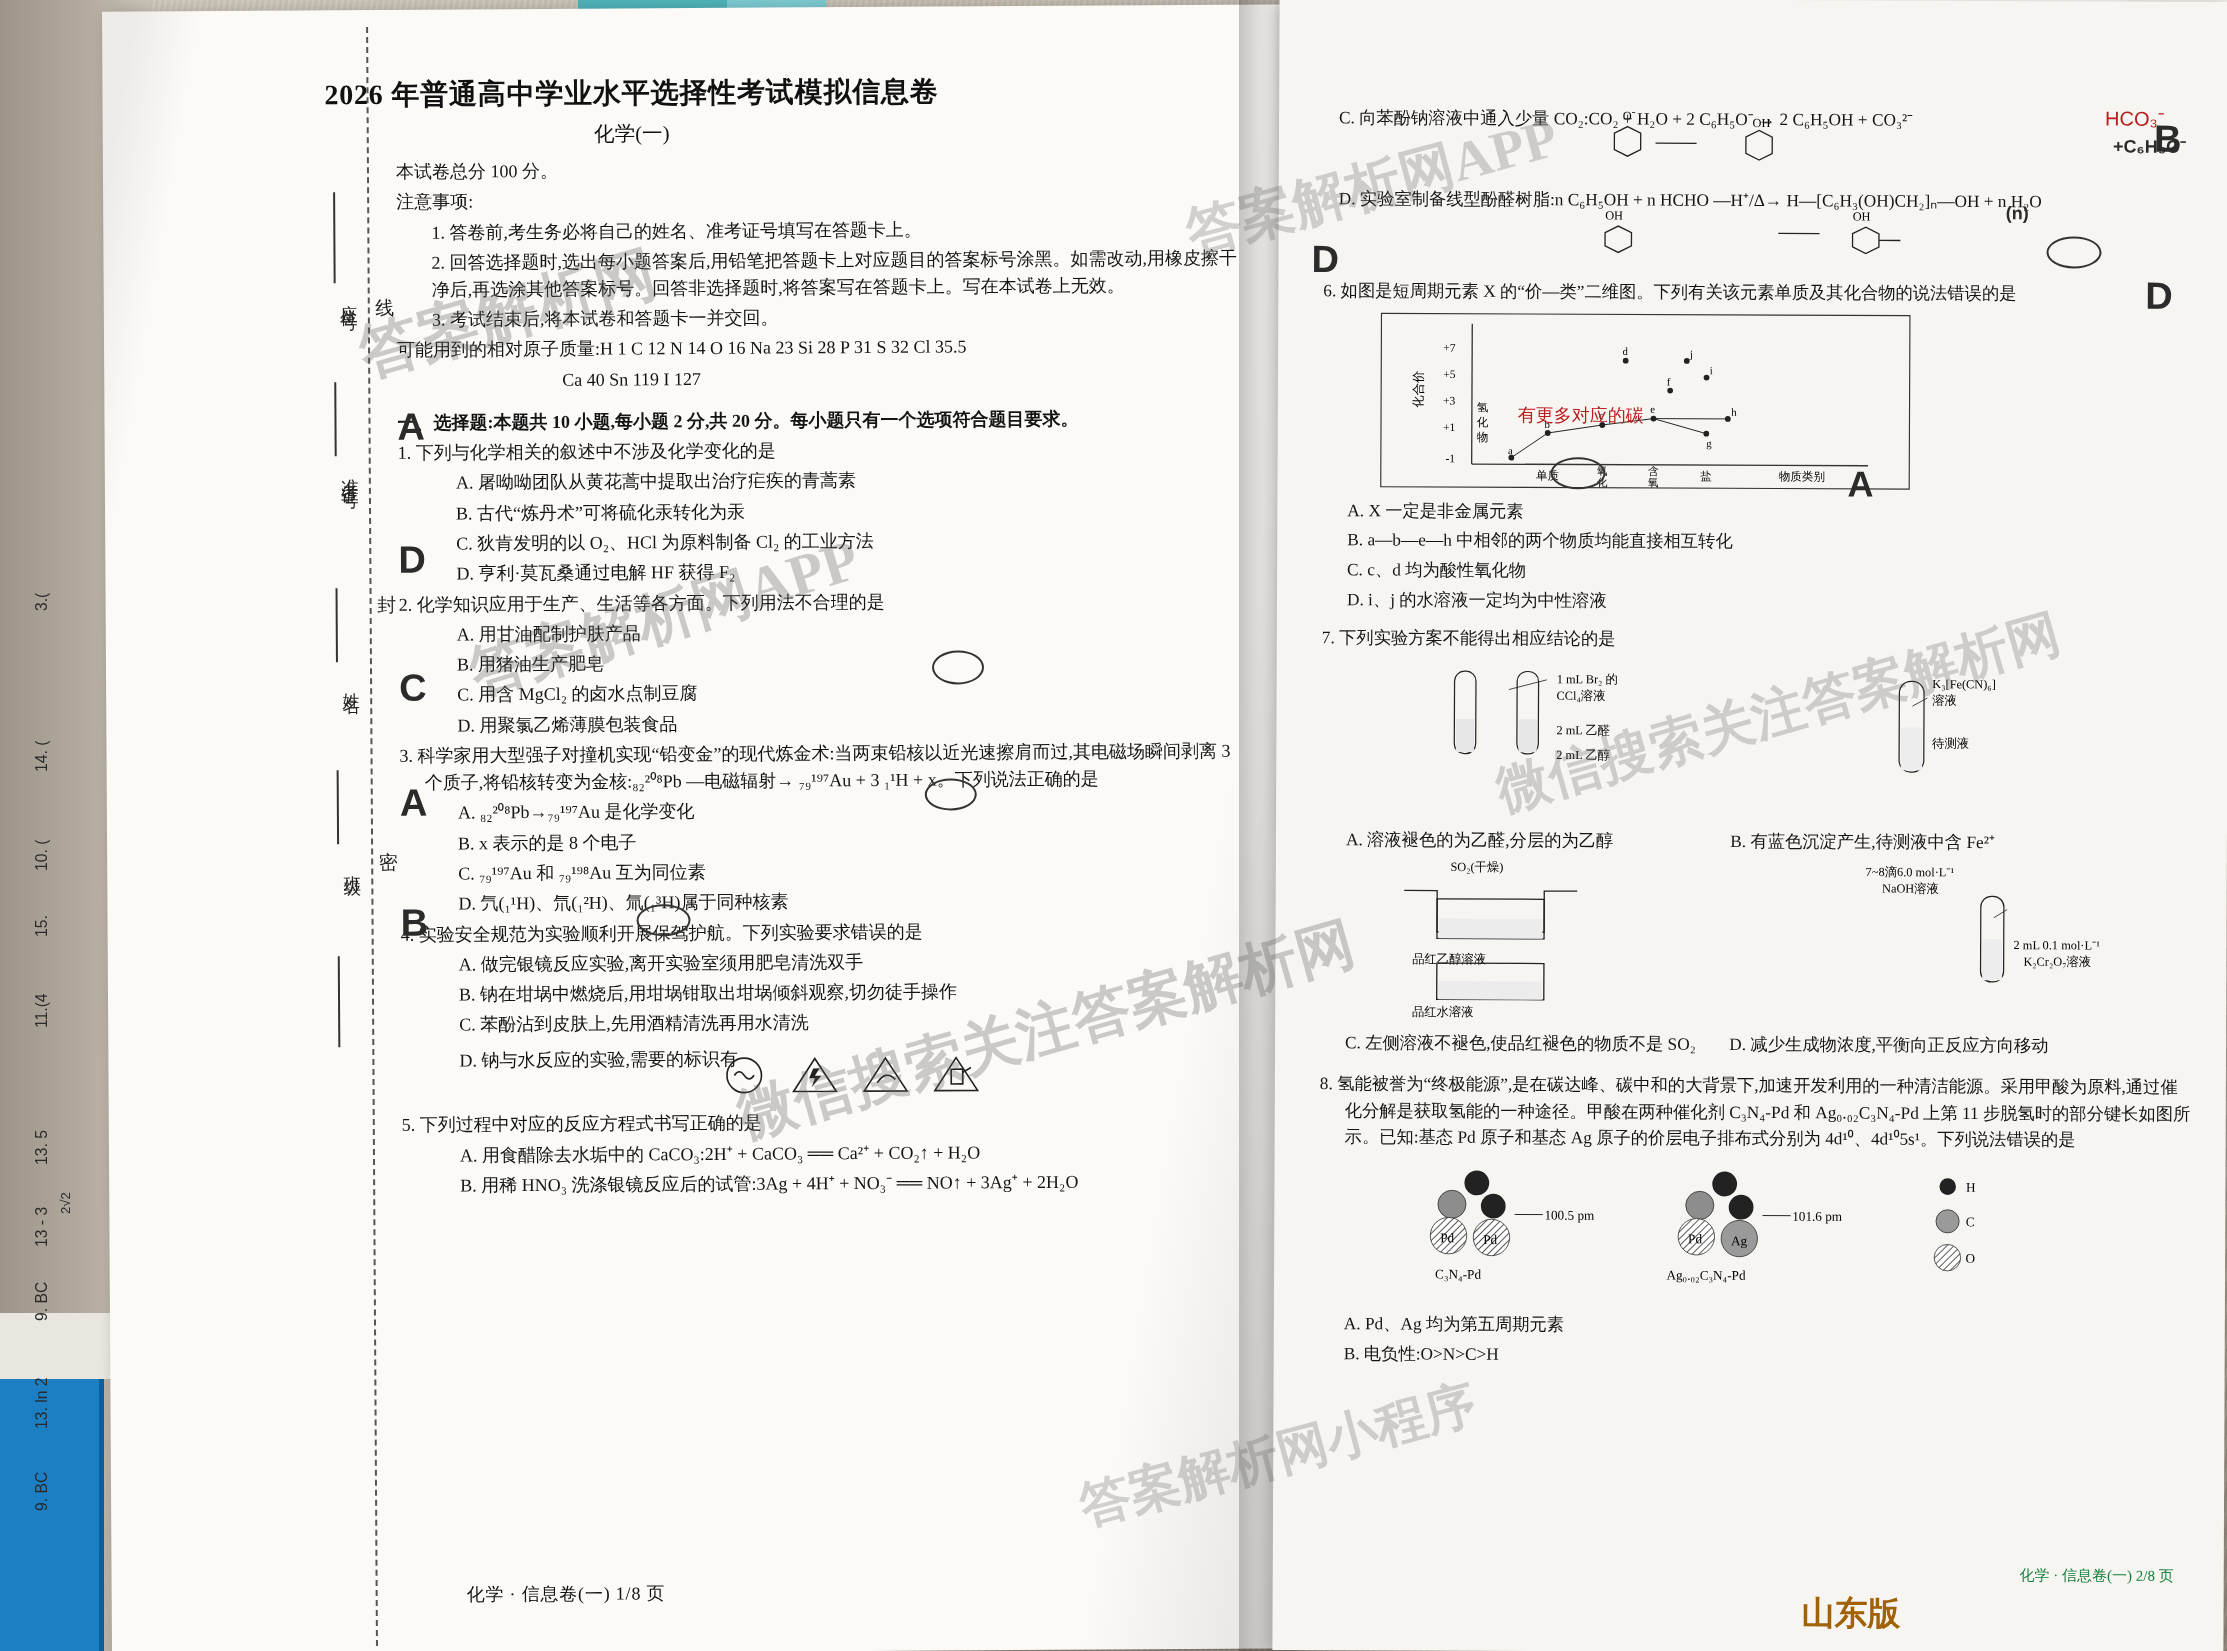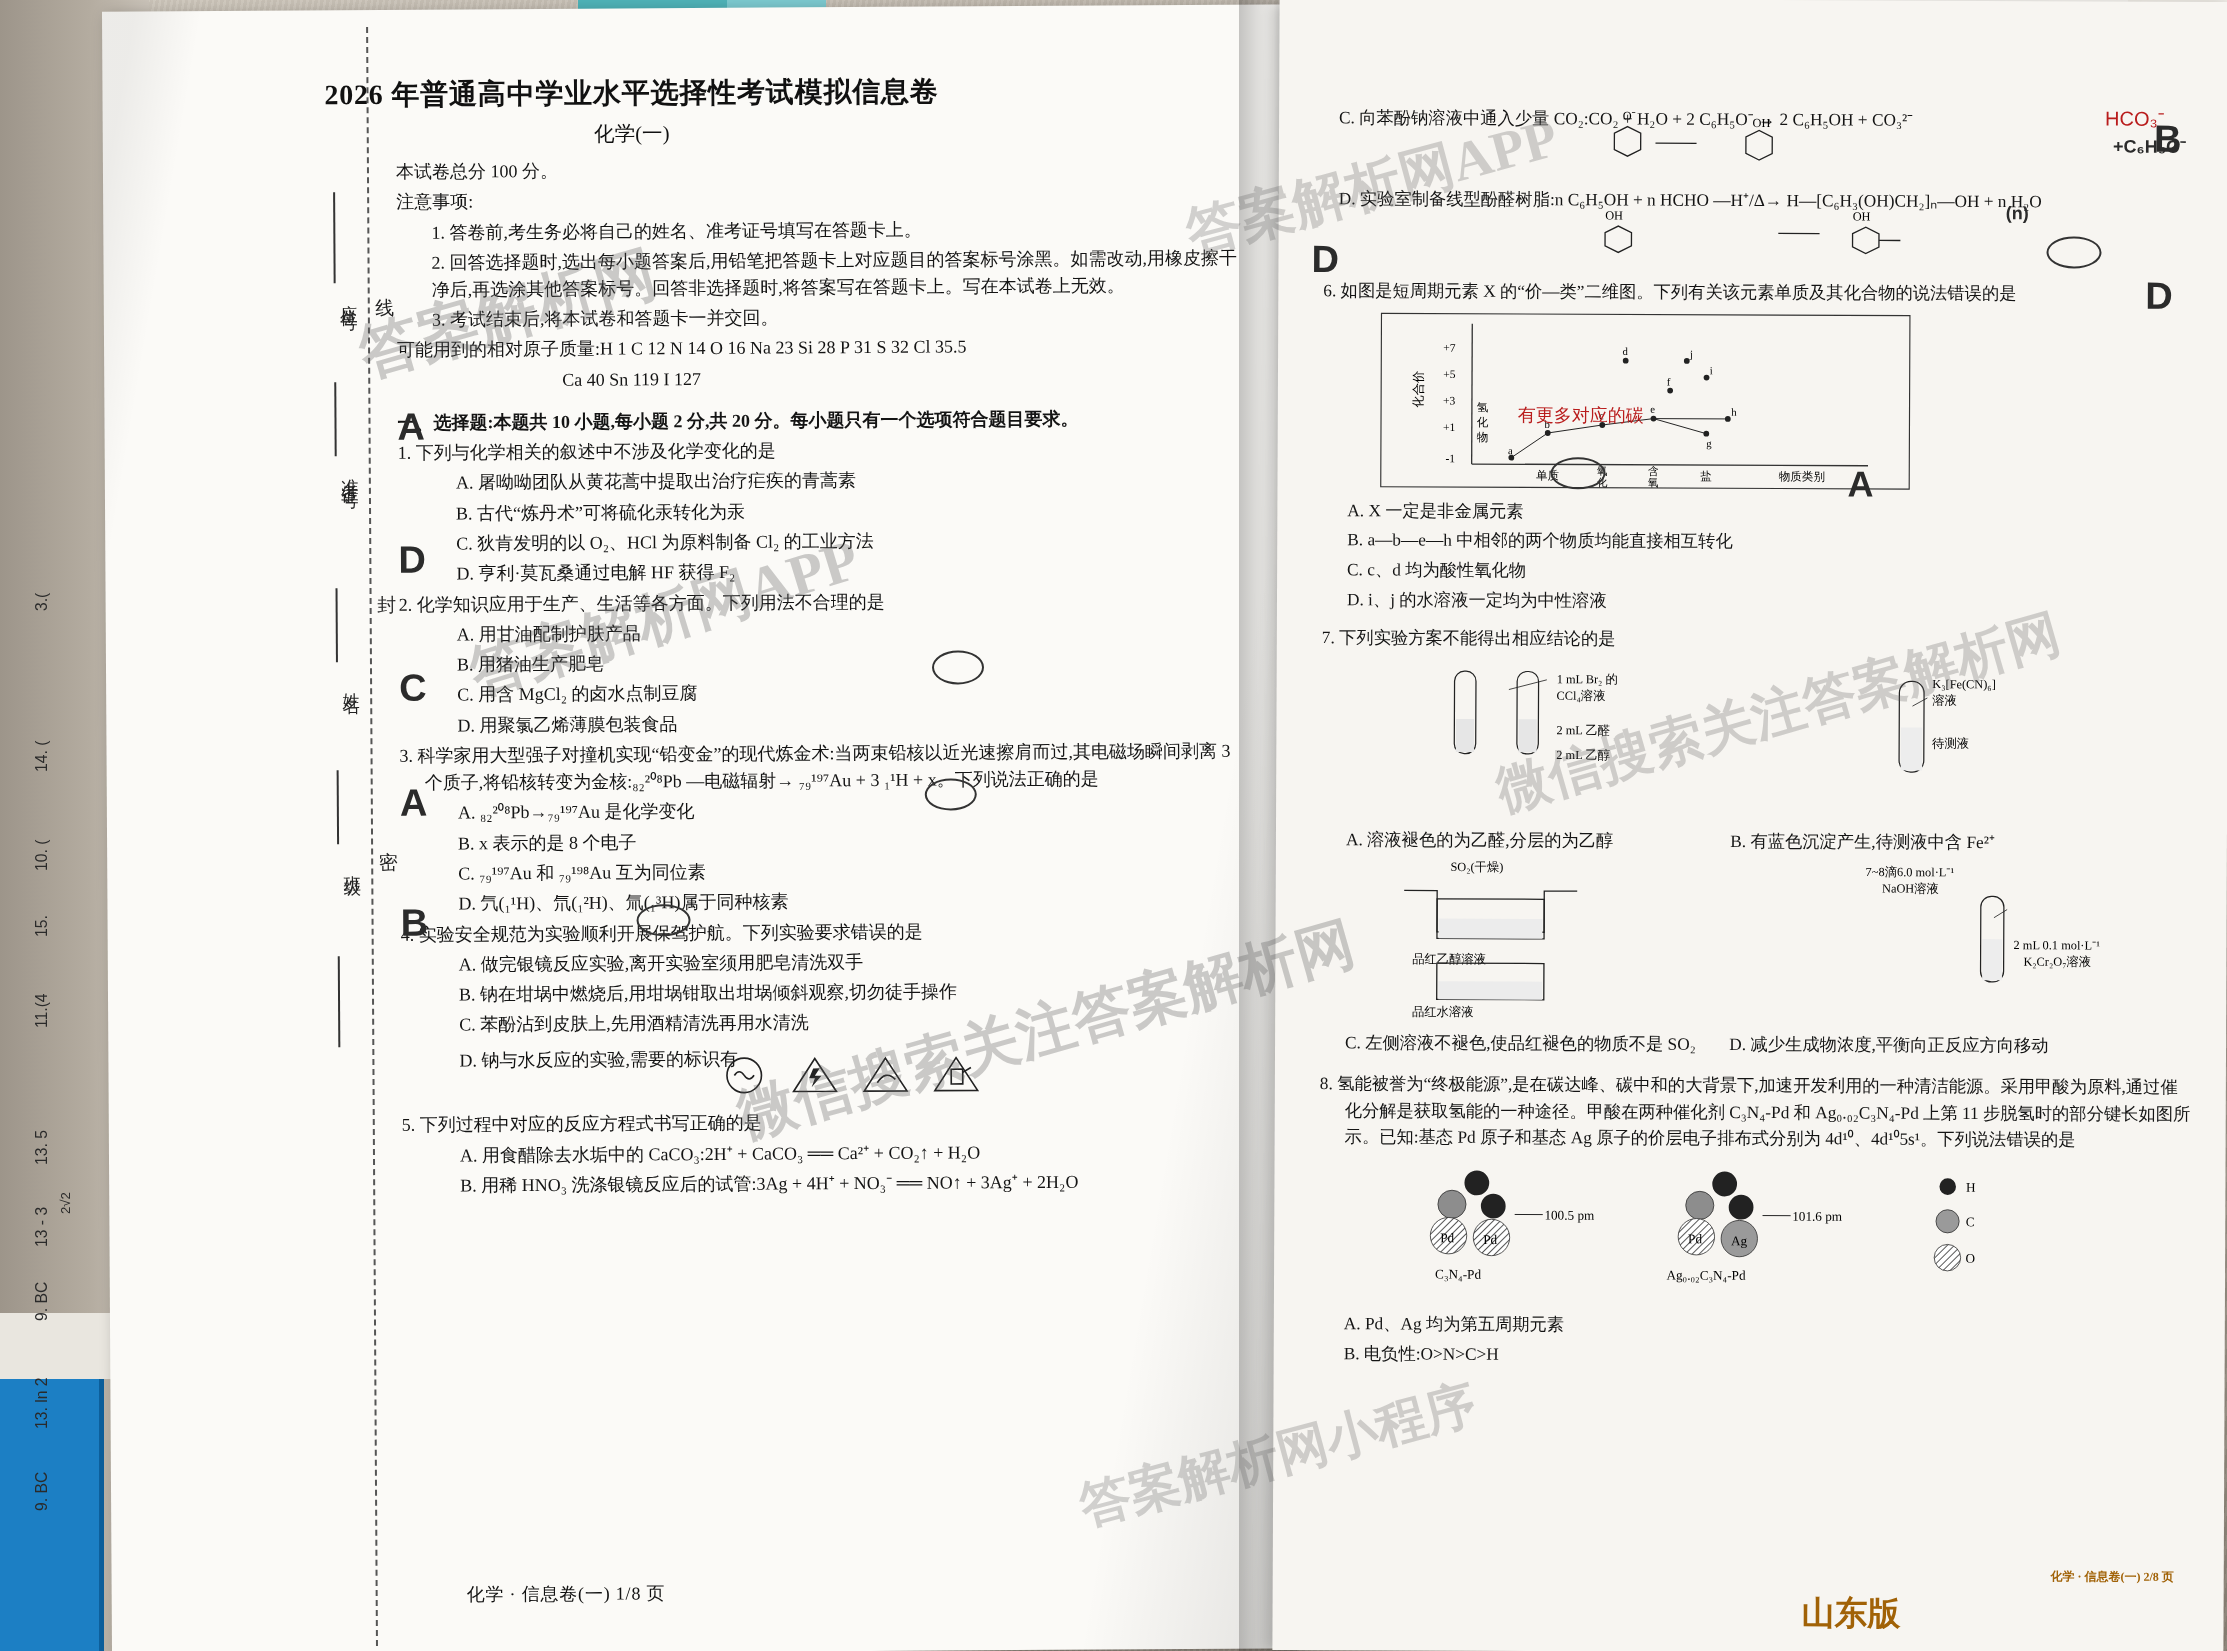--- a/index.html
+++ b/index.html
@@ -51,21 +51,21 @@
   .body-col{position:absolute;left:293px;top:149px;width:842px;color:#141414;font-size:18px;line-height:27px;}
   .body-col p{margin:0 0 3.3px 0;}
   .ind2{text-indent:0;padding-left:35px;}
   .opt{padding-left:58px;}
   .qhead{padding-left:25px;text-indent:-25px;margin-top:10px;}
   .sec{margin-top:11.6px;font-weight:bold;}
   .footer-l{position:absolute;left:355px;top:1573px;font-size:18px;color:#111;letter-spacing:0.8px;}
   
   .rcol{position:absolute;left:45px;top:0px;width:875px;color:#141414;font-size:17.3px;line-height:26.4px;}
   .rcol p{margin:0 0 3.3px 0;}
-  .footer-r{position:absolute;right:50px;bottom:68px;font-size:12px;color:#a16207;font-weight:bold;}
+  .footer-r{position:absolute;right:50px;bottom:68px;font-size:15px;color:#15803d;}
   .shandong{position:absolute;left:529px;bottom:16.5px;font-size:33px;font-weight:bold;color:#a16207;font-family:"Liberation Serif",serif;}
   
   .wm{position:absolute;color:rgba(90,90,90,0.30);font-weight:bold;white-space:nowrap;pointer-events:none;font-family:"Liberation Serif",serif;}
   .wm1{left:355px;top:273px;font-size:61px;transform:rotate(-16deg);}
   .wm2{left:463px;top:578px;font-size:58px;transform:rotate(-17deg);}
   .wm3{left:1181px;top:149px;font-size:55px;transform:rotate(-15deg);color:rgba(90,90,90,0.26);}
   .wm4{left:1487px;top:677px;font-size:53px;transform:rotate(-16deg);color:rgba(90,90,90,0.26);}
   .wm5{left:1074px;top:1421px;font-size:51px;transform:rotate(-15deg);color:rgba(90,90,90,0.26);}
   
   .hw{position:absolute;color:#2b2b2b;font-family:"Liberation Sans",sans-serif;font-weight:bold;}

